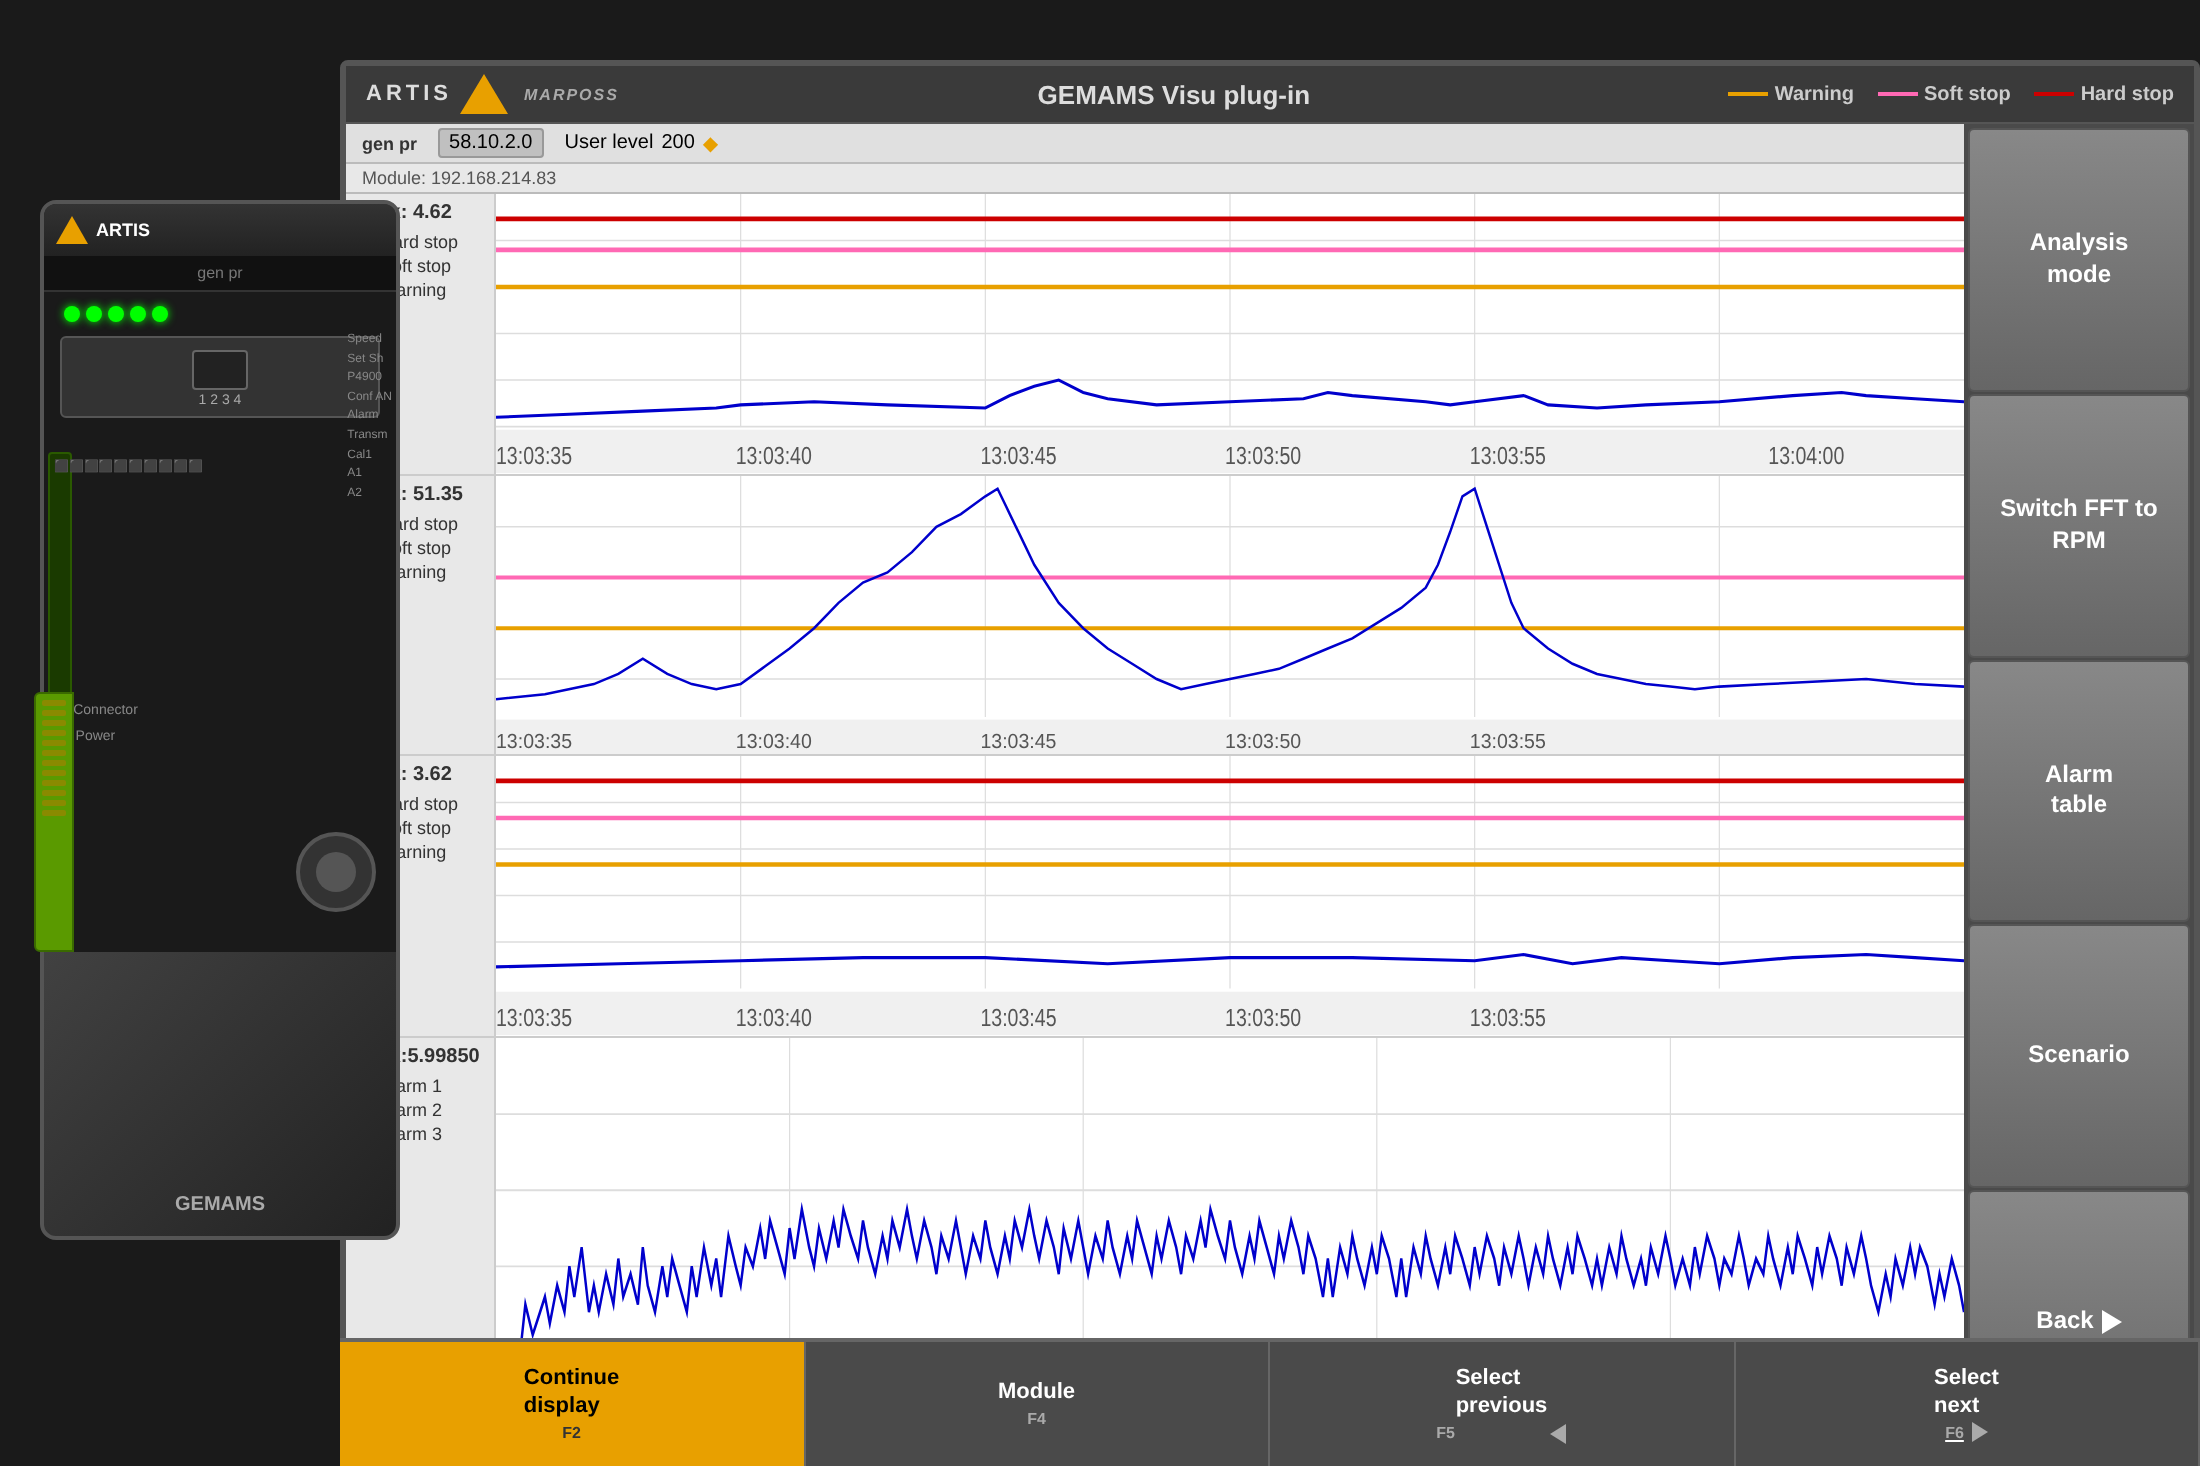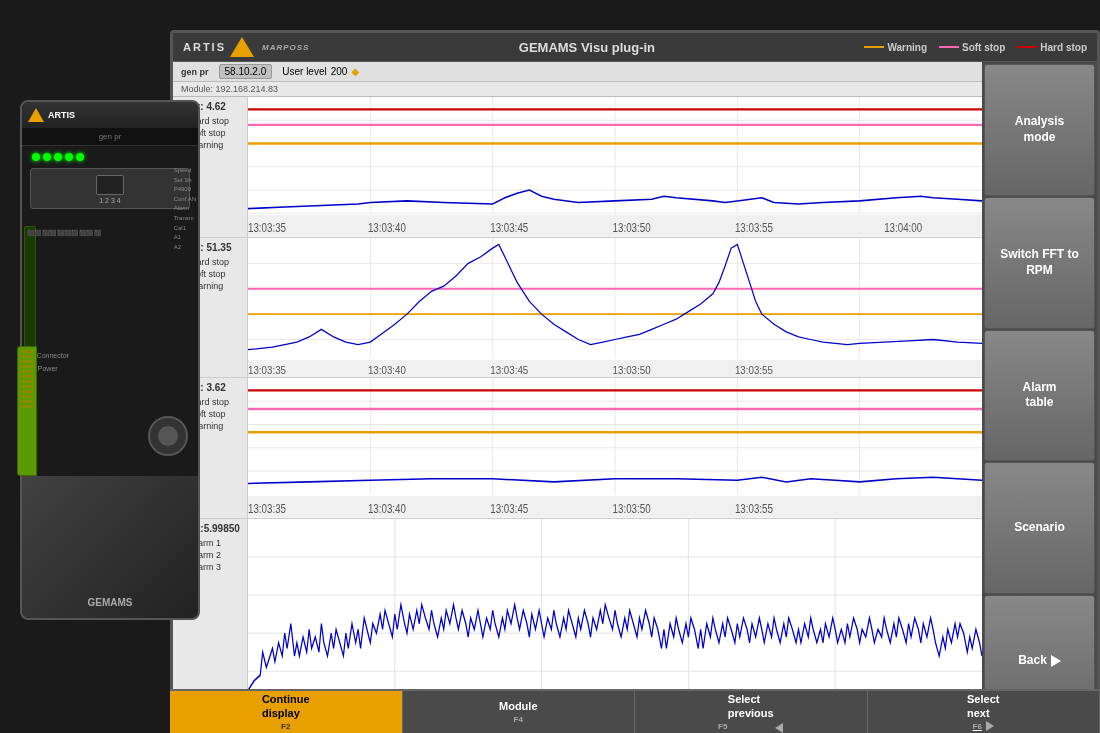--- a/index.html
+++ b/index.html
@@ -300,21 +300,21 @@
       border: 1px solid #555;
       line-height: 1.3;
     }
 
     
     .bottom-bar {
       position: absolute;
       bottom: 0;
       left: 170px;
       right: 0;
-      height: 44px;
+      height: 64px;
       background: #4a4a4a;
       display: flex;
       align-items: stretch;
       border-top: 2px solid #666;
     }
 
     .bottom-btn {
       flex: 1;
       display: flex;
       flex-direction: column;

